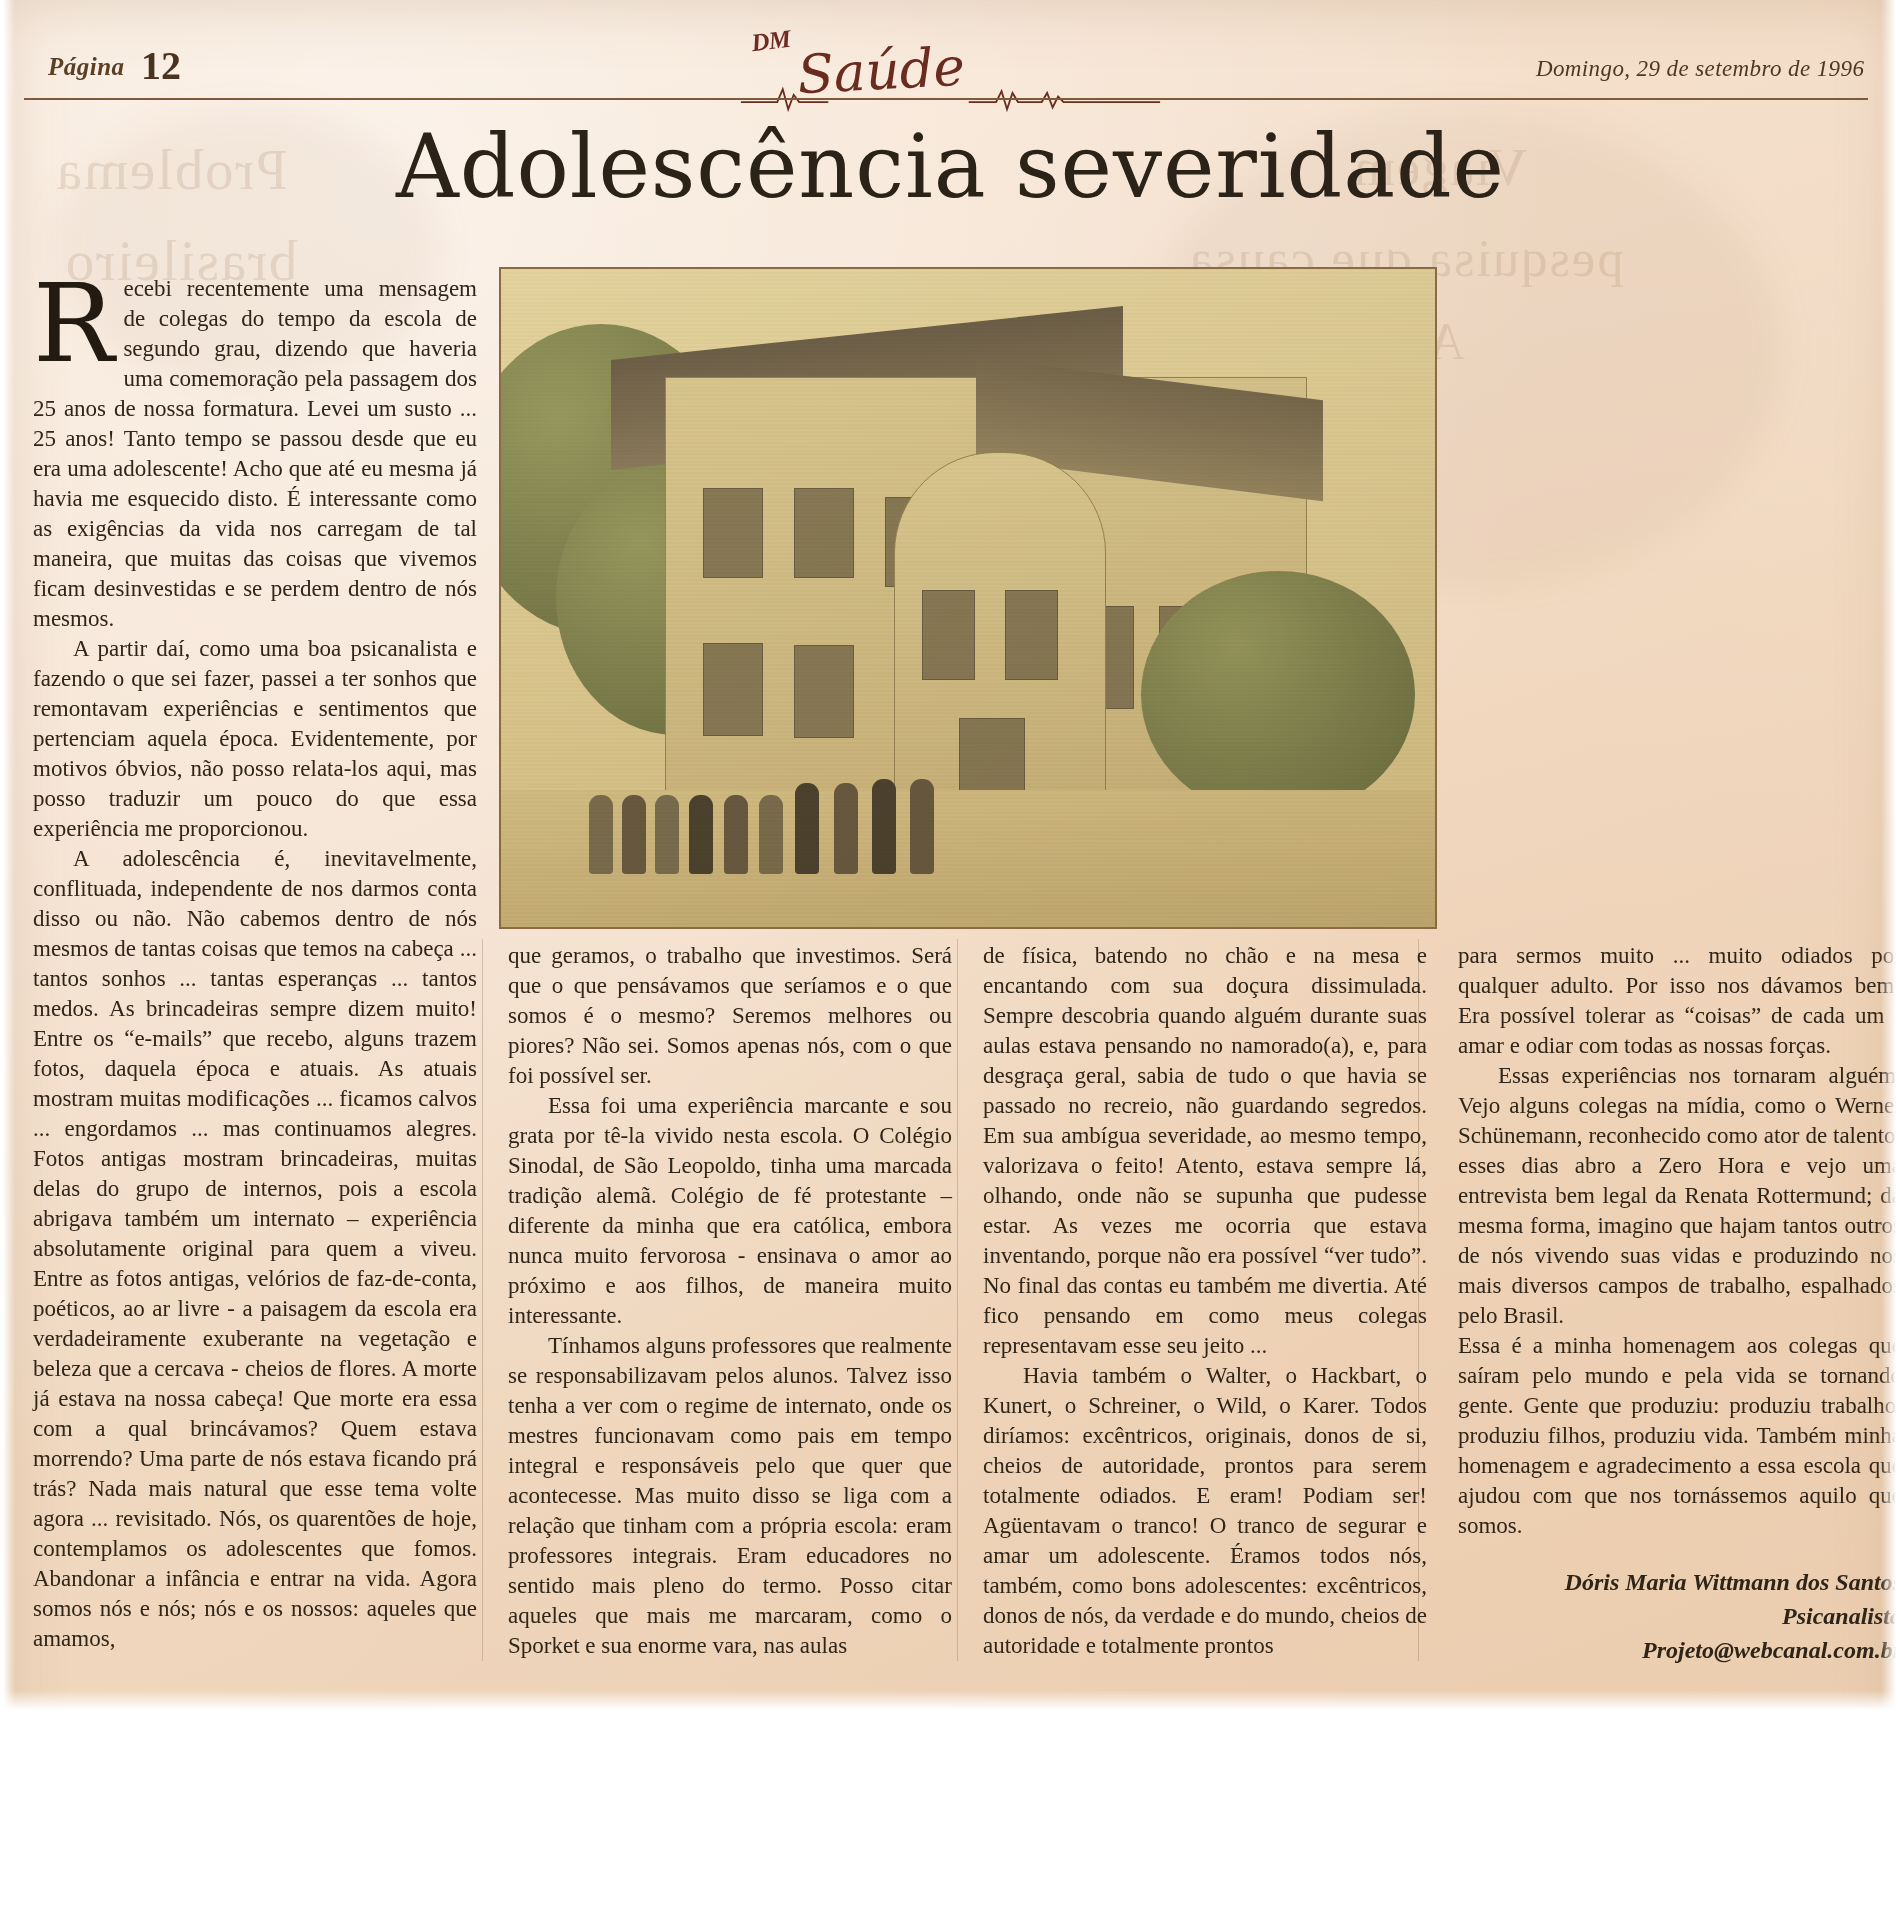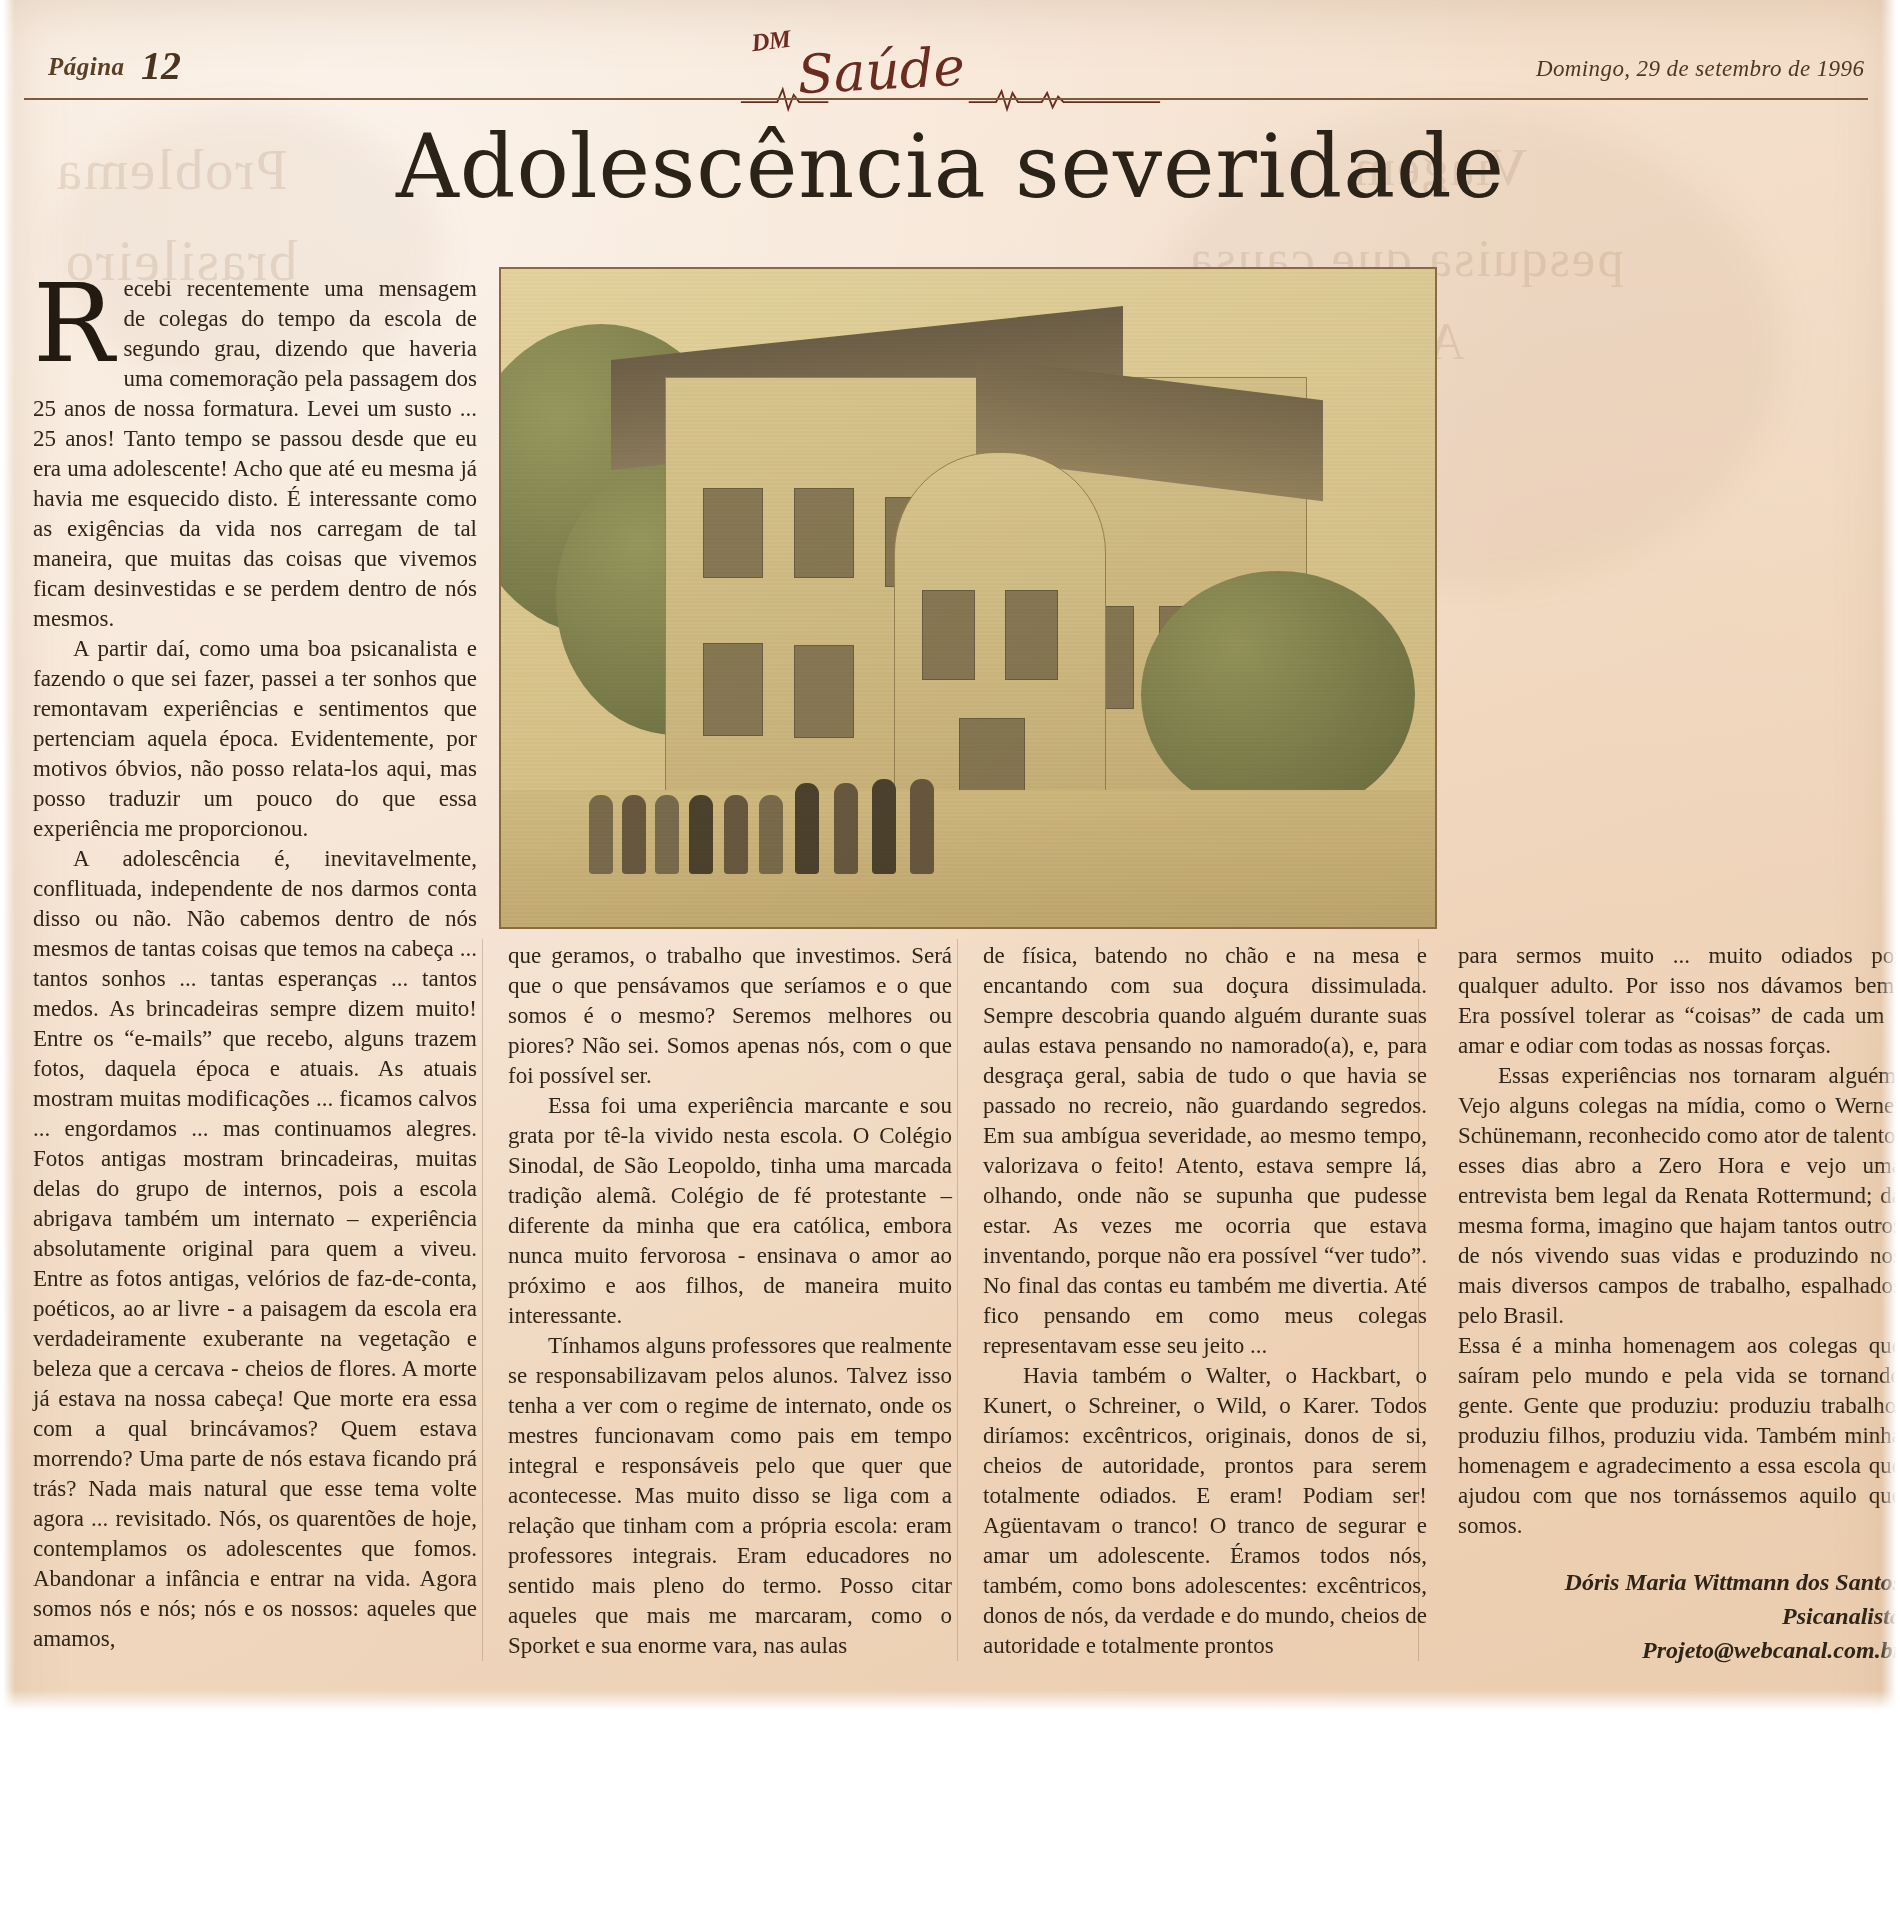--- a/index.html
+++ b/index.html
@@ -100,21 +100,20 @@
     font-style: italic;
     font-weight: bold;
     color: #5b4026;
     letter-spacing: 0.5px;
   }
   .page-number {
     position: absolute;
     left: 117px;
     top: 1.8px;
     font-size: 40px;
-    font-style: italic;
     font-weight: bold;
     color: #4a3320;
   }
   .date-label {
     position: absolute;
     right: 3.7px;
     top: 16.4px;
     font-size: 23px;
     font-style: italic;
     color: #4f3823;

